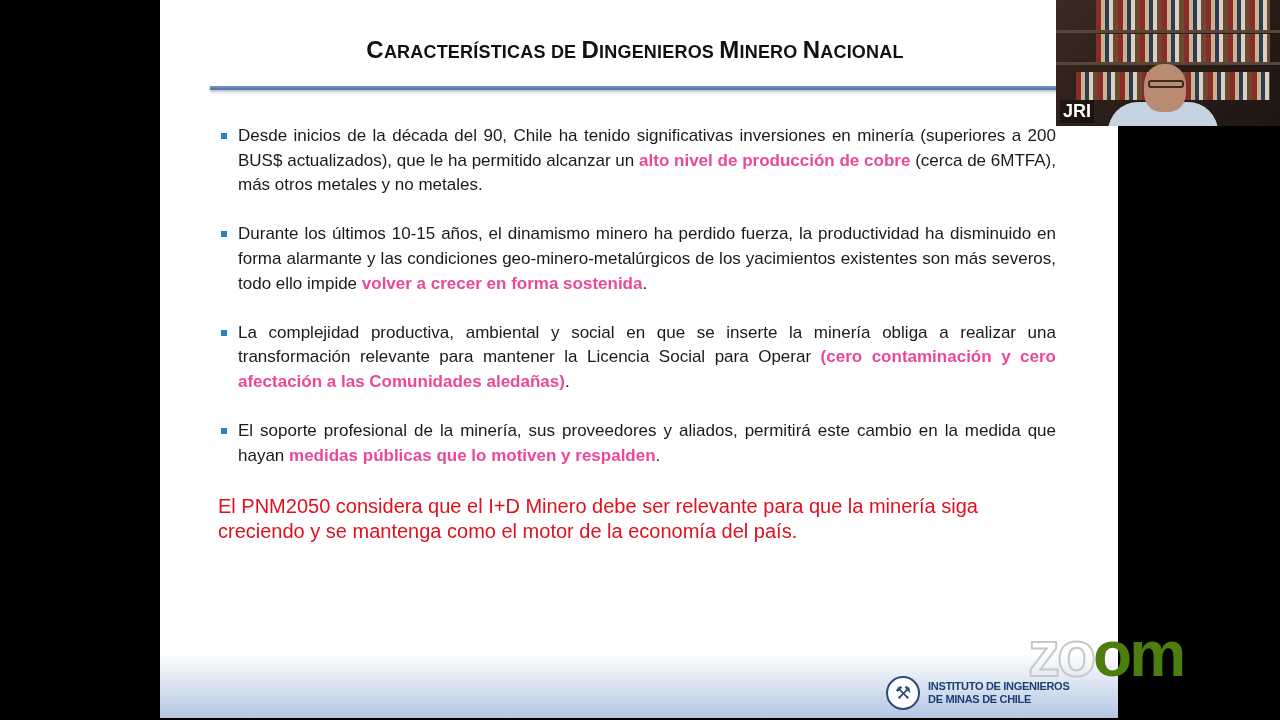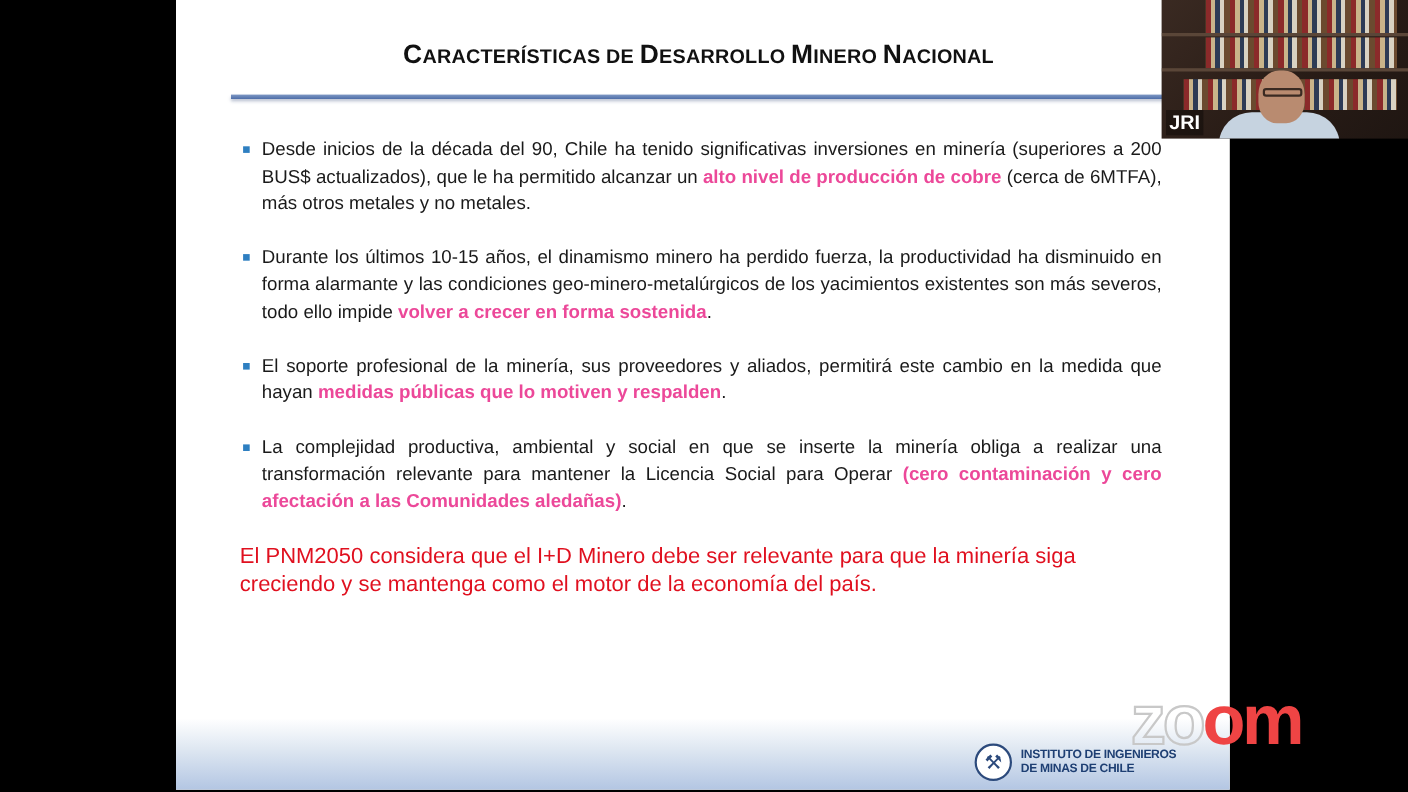--- a/index.html
+++ b/index.html
@@ -20,47 +20,47 @@
   .video{position:absolute;left:1056px;top:0;width:224px;height:126px;background:linear-gradient(135deg,#3a2a22 0%,#2a1d17 50%,#1f1612 100%);overflow:hidden;}
   .shelf{position:absolute;left:0;right:0;height:3px;background:#5a4638;}
   .books{position:absolute;left:40px;right:10px;height:30px;background:repeating-linear-gradient(90deg,#8b2a2a 0 5px,#c9b48a 5px 9px,#2d3b55 9px 13px,#d9d2c2 13px 17px,#6b4a2f 17px 22px);}
   .person{position:absolute;left:52px;top:64px;width:110px;height:62px;}
   .head{position:absolute;left:36px;top:0;width:42px;height:48px;background:#b98b70;border-radius:45% 45% 40% 40%;}
   .glasses{position:absolute;left:40px;top:16px;width:36px;height:8px;border:2px solid #3a2a22;border-radius:3px;box-sizing:border-box;}
   .shirt{position:absolute;left:0;top:38px;width:110px;height:30px;background:#c6d3e0;border-radius:40px 40px 0 0;}
   .name-tag{position:absolute;left:4px;top:100px;color:#fff;font-weight:bold;font-size:18px;background:rgba(0,0,0,0.35);padding:1px 3px;}
   .zoom-wm{position:absolute;left:1028px;top:622px;font-family:"Liberation Sans",sans-serif;font-size:64px;font-weight:bold;letter-spacing:-3px;line-height:64px;}
   .zoom-wm .zo{color:transparent;-webkit-text-stroke:2px #c8c8c8;}
-  .zoom-wm .om{color:#ef4444;}
+  .zoom-wm .om{color:#4d7c0f;}
 </style>
 </head>
 <body>
 
 <div class="slide">
   <div class="title">
-    <span>C</span><span class="sc">ARACTERÍSTICAS </span><span class="sc">DE </span><span>D</span><span class="sc">ESARROLLO </span><span>M</span><span class="sc">INERO </span><span>N</span><span class="sc">ACIONAL</span>
+    <span>C</span><span class="sc">ARACTERÍSTICAS </span><span class="sc">DE </span><span>D</span><span class="sc">INGENIEROS </span><span>M</span><span class="sc">INERO </span><span>N</span><span class="sc">ACIONAL</span>
   </div>
   <div class="title-rule"></div>
 
   <div class="bullets">
     <div class="bullet">
       <span class="sq"></span>
       <span>Desde inicios de la década del 90, Chile ha tenido significativas inversiones en minería (superiores a 200 BUS$ actualizados), que le ha permitido alcanzar un </span><span class="hl">alto nivel de producción de cobre</span><span> (cerca de 6MTFA), más otros metales y no metales.</span>
     </div>
     <div class="bullet">
       <span class="sq"></span>
       <span>Durante los últimos 10-15 años, el dinamismo minero ha perdido fuerza, la productividad ha disminuido en forma alarmante y las condiciones geo-minero-metalúrgicos de los yacimientos existentes son más severos, todo ello impide </span><span class="hl">volver a crecer en forma sostenida</span><span>.</span>
     </div>
     <div class="bullet">
       <span class="sq"></span>
-      <span>El soporte profesional de la minería, sus proveedores y aliados, permitirá este cambio en la medida que hayan </span><span class="hl">medidas públicas que lo motiven y respalden</span><span>.</span>
+      <span>La complejidad productiva, ambiental y social en que se inserte la minería obliga a realizar una transformación relevante para mantener la Licencia Social para Operar </span><span class="hl">(cero contaminación y cero afectación a las Comunidades aledañas)</span><span>.</span>
     </div>
     <div class="bullet">
       <span class="sq"></span>
-      <span>La complejidad productiva, ambiental y social en que se inserte la minería obliga a realizar una transformación relevante para mantener la Licencia Social para Operar </span><span class="hl">(cero contaminación y cero afectación a las Comunidades aledañas)</span><span>.</span>
+      <span>El soporte profesional de la minería, sus proveedores y aliados, permitirá este cambio en la medida que hayan </span><span class="hl">medidas públicas que lo motiven y respalden</span><span>.</span>
     </div>
   </div>
 
   <div class="conclusion">El PNM2050 considera que el I+D Minero debe ser relevante para que la minería siga creciendo y se mantenga como el motor de la economía del país.</div>
 
   <div class="slide-footer-grad"></div>
 
   <div class="logo">
     <div class="logo-mark">⚒</div>
     <div class="logo-text">

